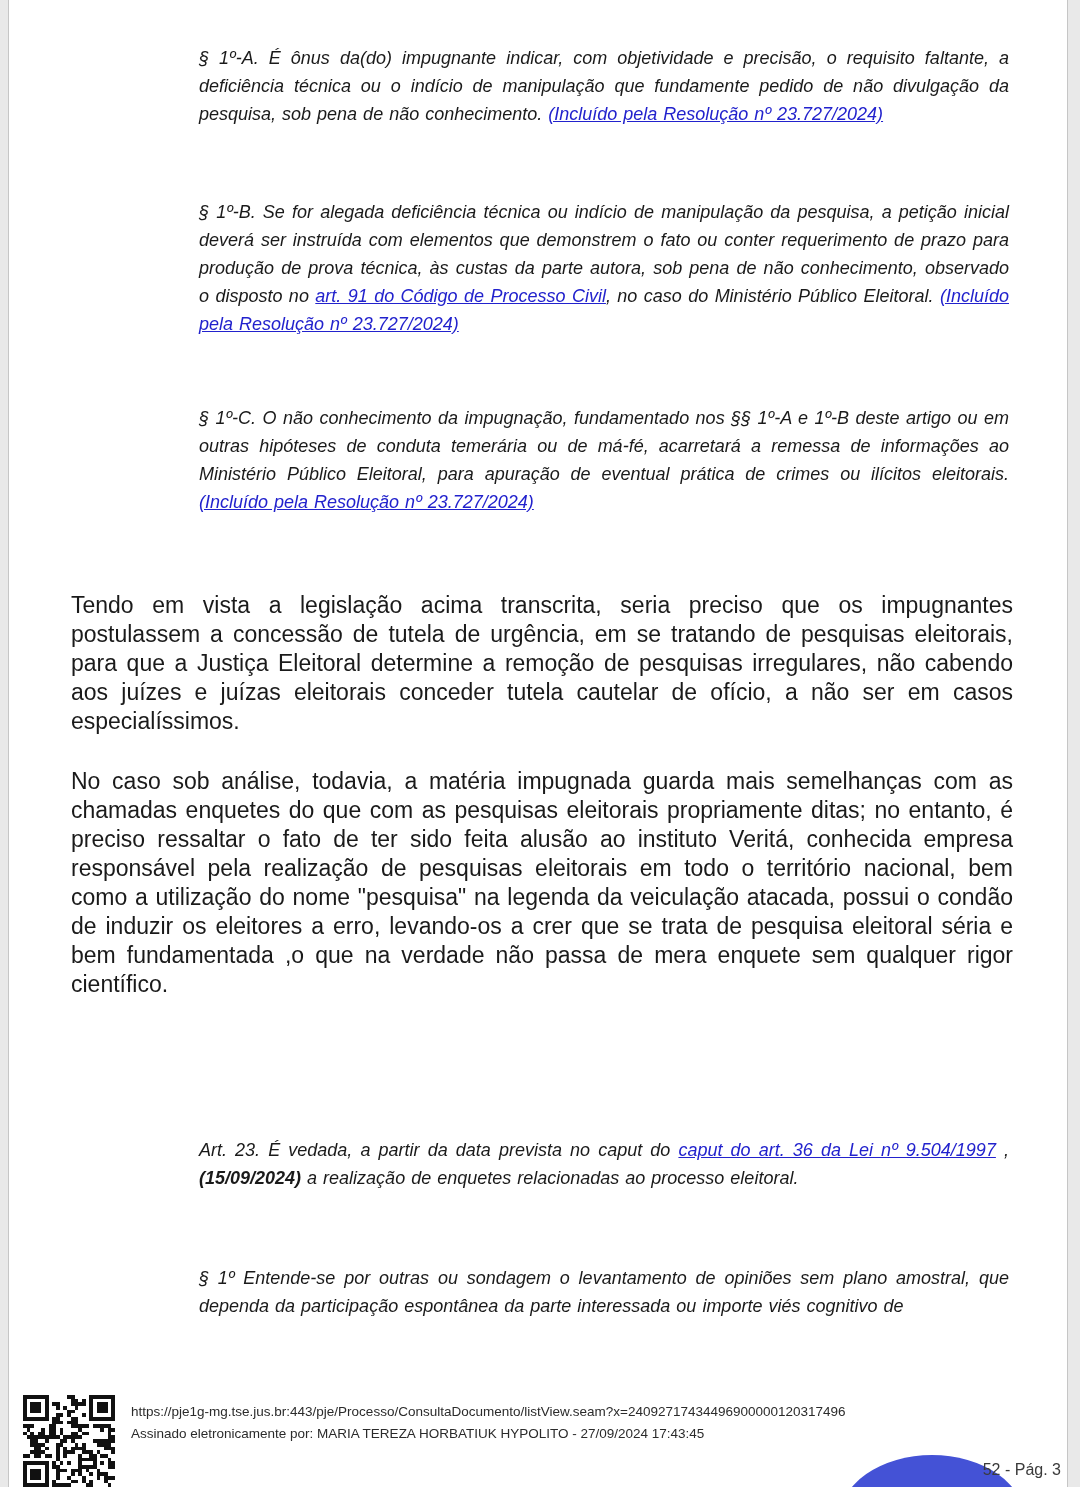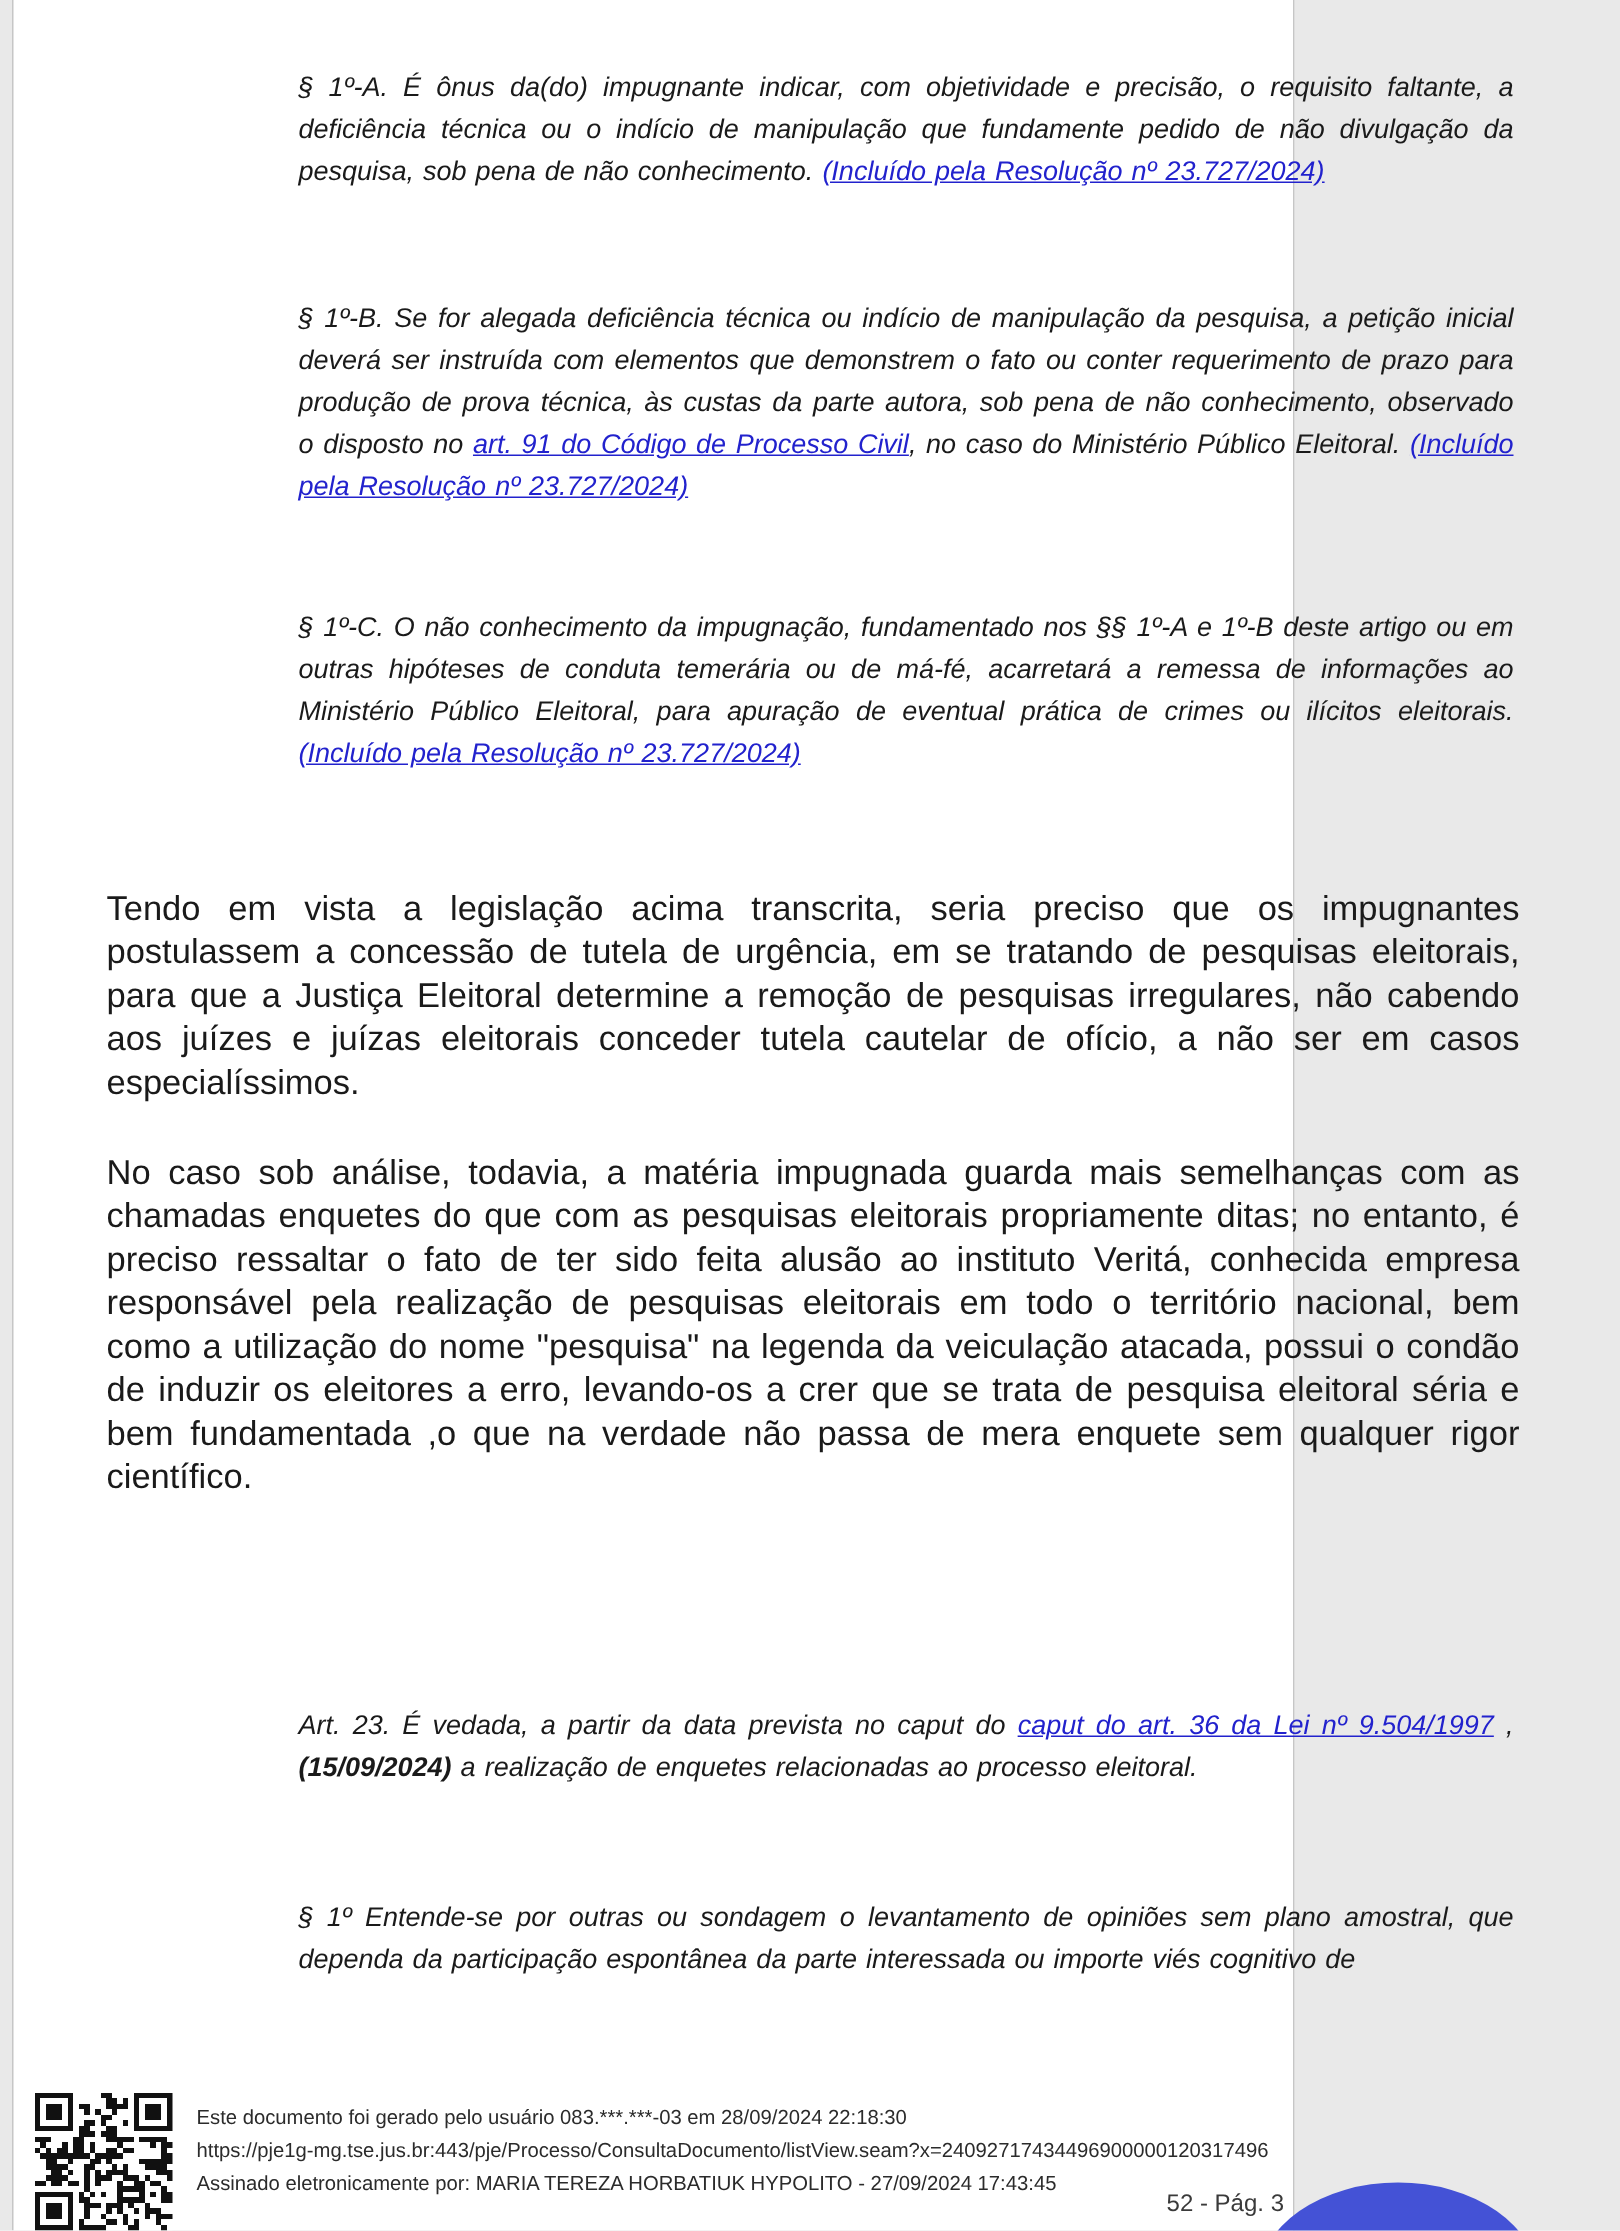--- a/index.html
+++ b/index.html
@@ -9,21 +9,21 @@
   }
   .stage{
     position:relative;
     width:1080px;height:1487px;
     background:#e9e9e9;
     overflow:hidden;
   }
   .page{
     position:absolute;
     left:8px;top:0;
-    width:855px;height:1487px;
+    width:1060px;height:1487px;
     background:#ffffff;
     border-left:1px solid #c6c6c6;
     border-right:1px solid #c6c6c6;
     box-sizing:border-box;
   }
   .para{
     position:absolute;
     text-align:justify;
     color:var(--text-color,#1a1a1a);
     word-spacing:1px;
@@ -311,21 +311,20 @@
           <rect x="2" y="2" width="3" height="3" fill="#111111"></rect>
           <rect x="18" y="0" width="7" height="7" fill="#111111"></rect>
           <rect x="19" y="1" width="5" height="5" fill="#ffffff"></rect>
           <rect x="20" y="2" width="3" height="3" fill="#111111"></rect>
           <rect x="0" y="18" width="7" height="7" fill="#111111"></rect>
           <rect x="1" y="19" width="5" height="5" fill="#ffffff"></rect>
           <rect x="2" y="20" width="3" height="3" fill="#111111"></rect>
         </svg></div>
 
     <div class="footer-text">
-      <div>Este documento foi gerado pelo usuário 083.***.***-03 em 28/09/2024 22:18:30</div>
       <div>https://pje1g-mg.tse.jus.br:443/pje/Processo/ConsultaDocumento/listView.seam?x=24092717434496900000120317496</div>
       <div>Assinado eletronicamente por: MARIA TEREZA HORBATIUK HYPOLITO - 27/09/2024 17:43:45</div>
     </div>
 
     <div class="ellipse"></div>
 
     <div class="page-label">52 - Pág. 3</div>
 
   </div>
 </div>

